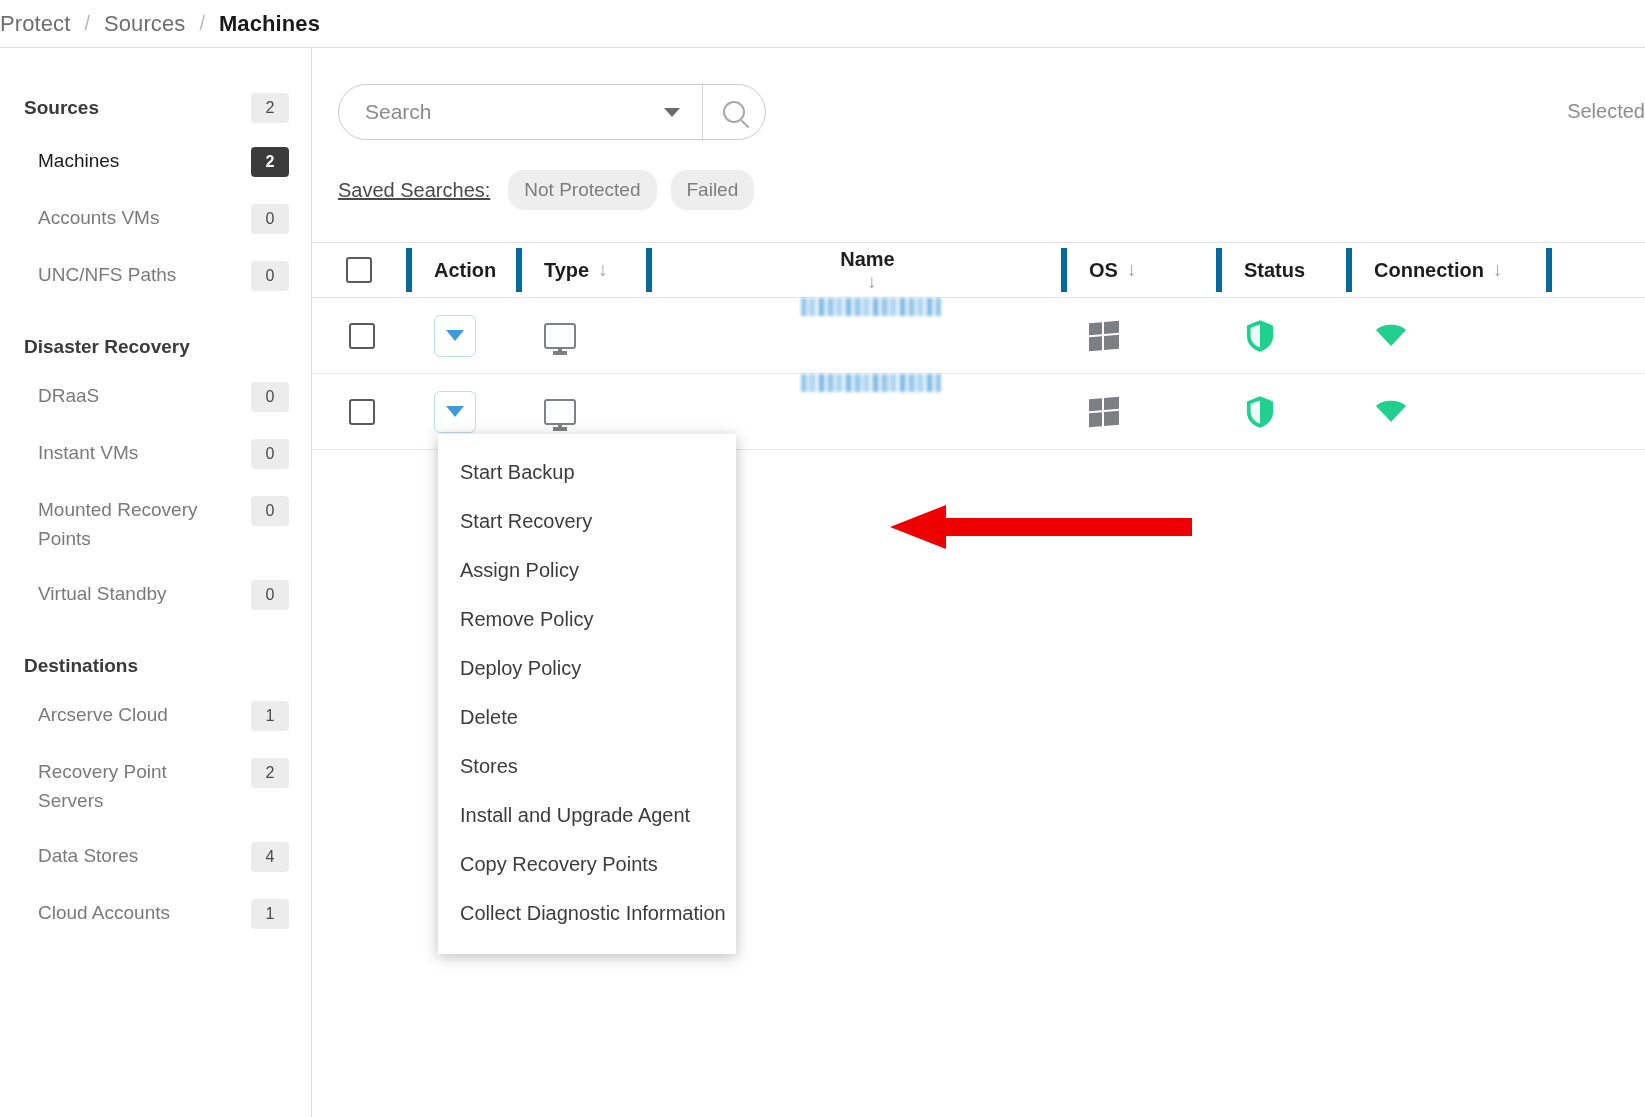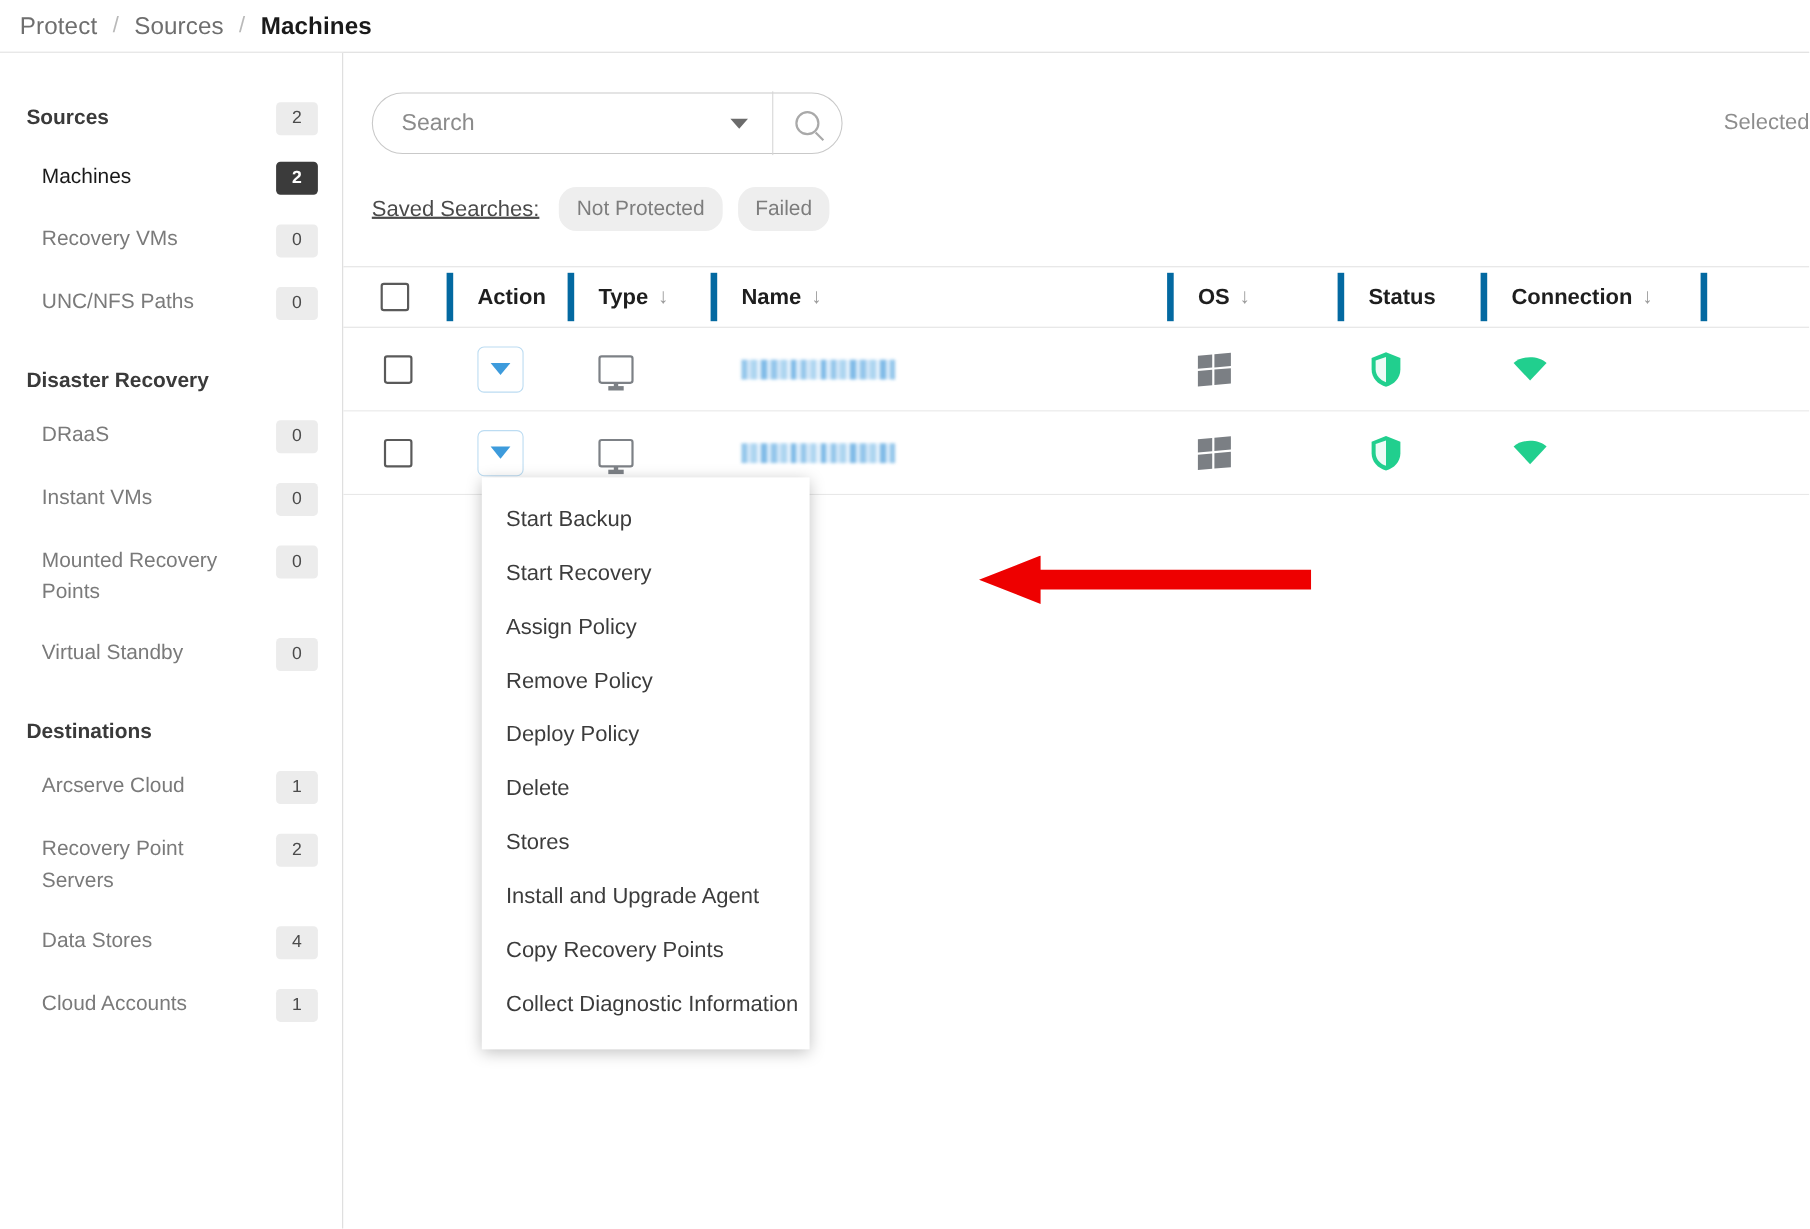--- a/index.html
+++ b/index.html
@@ -9,21 +9,20 @@
     font-family: "Liberation Sans", sans-serif;
     color: #333333;
     overflow: hidden;
   }
 
   
   #breadcrumb-bar {
     height: 48px;
     display: flex;
     align-items: center;
-    padding-left: 18px;
     border-bottom: 1px solid #dcdcdc;
     background: #fff;
   }
   .crumb {
     font-size: 22px;
     color: #6e6e6e;
     letter-spacing: .1px;
   }
   .crumb.active { color: #1a1a1a; font-weight: 600; }
   .crumb-sep {
@@ -213,21 +212,21 @@
     align-items: center;
     height: 44px;
     border-right: 6px solid #0369a1;
     padding-left: 22px;
     cursor: pointer;
   }
   .th .sort { color: #9c9c9c; font-size: 19px; margin-left: 9px; font-weight: 400; }
   .col-check  { width: 100px; justify-content: center; padding-left: 0; }
   .col-action { width: 110px; }
   .col-type   { width: 130px; }
-  .col-name   { width: 415px; }
+  .col-name   { width: 415px; flex-direction: column; }
   .col-os     { width: 155px; }
   .col-status { width: 130px; }
   .col-conn   { width: 200px; }
 
   .tr {
     display: flex;
     align-items: center;
     height: 76px;
     border-bottom: 1px solid #e8e8e8;
   }
@@ -363,21 +362,21 @@
     <div class="nav-group">
       <div class="nav-group-head">
         <span class="nav-group-title">Sources</span>
         <span class="nav-count">2</span>
       </div>
       <div class="nav-item selected">
         <span class="nav-item-label">Machines</span>
         <span class="nav-count">2</span>
       </div>
       <div class="nav-item">
-        <span class="nav-item-label">Recovery VMs</span>
+        <span class="nav-item-label">Accounts VMs</span>
         <span class="nav-count">0</span>
       </div>
       <div class="nav-item">
         <span class="nav-item-label">UNC/NFS Paths</span>
         <span class="nav-count">0</span>
       </div>
     </div>
 
     <div class="nav-group">
       <div class="nav-group-title" style="padding-top:28px;">Disaster Recovery</div>

